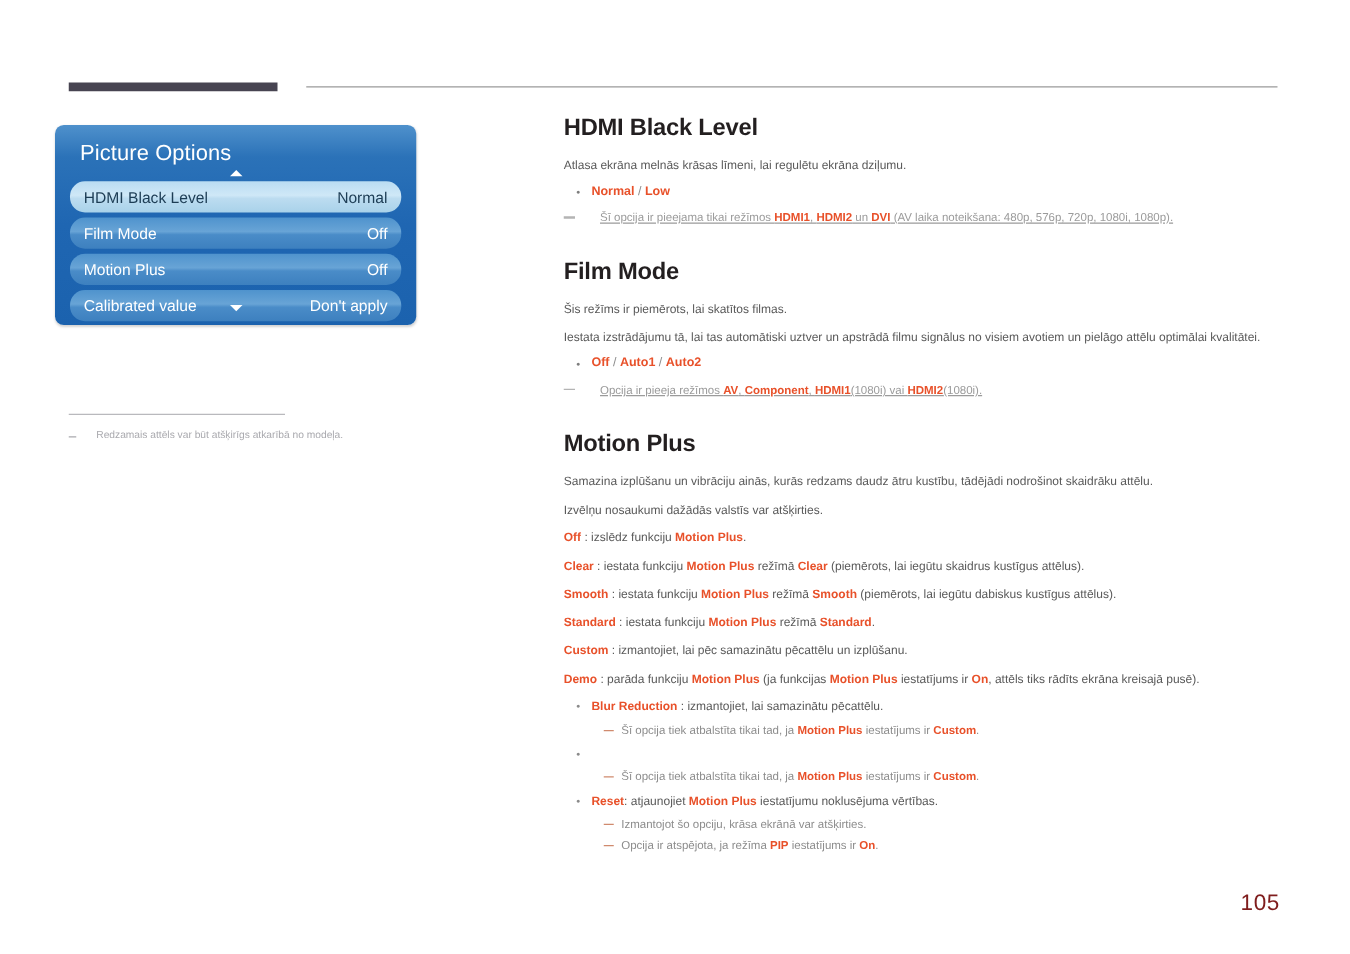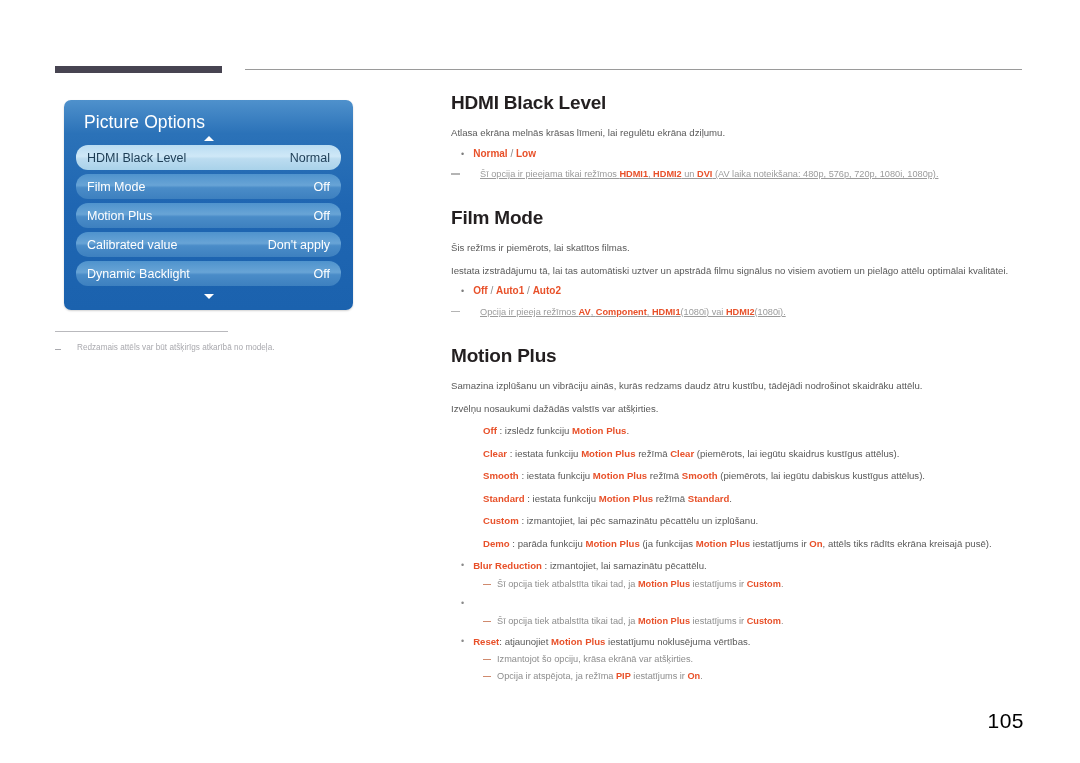--- a/index.html
+++ b/index.html
@@ -33,24 +33,24 @@
     left: 245px;
     top: 69px;
     width: 777px;
     height: 1px;
     background: #9a9a9a;
   }
 
   
   .osd {
     position: absolute;
-    left: 64px;
+    left: 44px;
     top: 100px;
     width: 289px;
-    height: 210px;
+    height: 160px;
     border-radius: 7px;
     background: linear-gradient(180deg, #4f91cc 0%, #2b72b8 16%, #1f66b2 50%, #1b62ae 100%);
     box-shadow: 0 1px 2px rgba(0,0,0,0.18);
     overflow: hidden;
   }
   .osd-title {
     position: absolute;
     left: 20px;
     top: 12px;
     font-size: 17.5px;
@@ -183,21 +183,21 @@
   .note .ndash {
     display: inline-block;
     width: 9px;
     height: 1.6px;
     background: #b4b4b4;
     margin-top: 6px;
     flex: 0 0 auto;
   }
   .note b { color: #e8512a; }
 
-  .deflist { margin-top: 6px; margin-left: 32px; }
+  .deflist { margin-top: 6px; }
   .defline {
     font-size: 9.6px;
     line-height: 1.62;
     color: #595959;
     margin-bottom: 7px;
   }
   .defline .key { color: #e8512a; font-weight: bold; }
   .defline b { color: #e8512a; }
 
   .sub {
@@ -227,22 +227,22 @@
     background: #d08a6e;
     margin-top: 7px;
     flex: 0 0 auto;
   }
   .subsub b { color: #e8512a; }
 
   .pageno {
     position: absolute;
     right: 56px;
     bottom: 30px;
-    font-size: 21px;
-    color: #000000;
+    font-size: 18px;
+    color: #7f1d1d;
     letter-spacing: .5px;
   }
 </style>
 </head>
 <body>
 
 <div class="page">
 
   <div class="hdr-bar"></div>
   <div class="hdr-line"></div>

